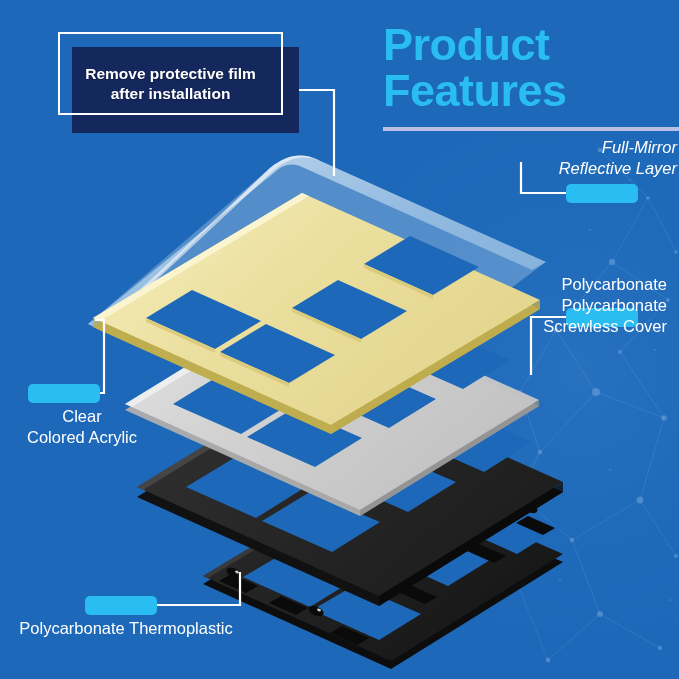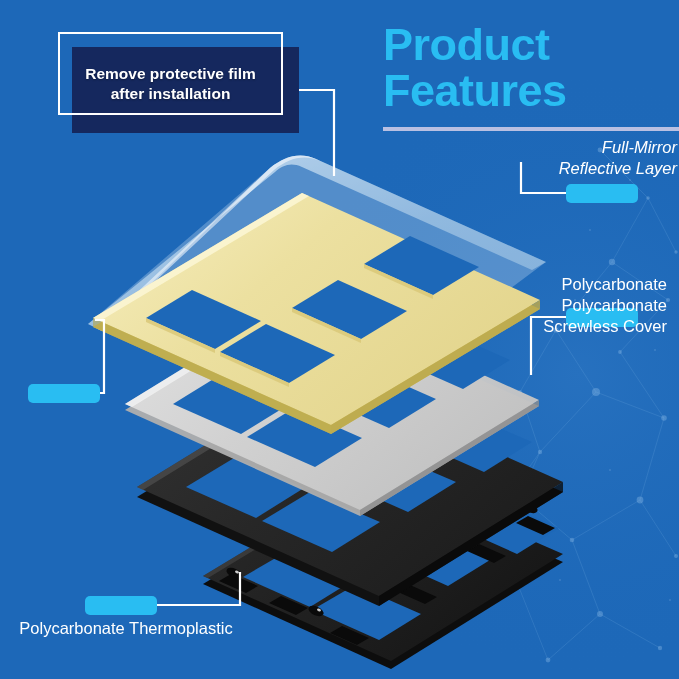--- a/index.html
+++ b/index.html
@@ -293,18 +293,22 @@
     <div>Full-Mirror</div>
     <div>Reflective Layer</div>
   </div>
 
   <div class="label right" id="label-cover">
     <div>Polycarbonate</div>
     <div>Polycarbonate</div>
     <div>Screwless Cover</div>
   </div>
 
+  <div class="label center" id="label-acrylic">
+    <div>Clear</div>
+    <div>Colored Acrylic</div>
+  </div>
 
   <div class="label center" id="label-bracket">
     <div>Polycarbonate Thermoplastic</div>
   </div>
 
 </div>
 
 </body></html>

